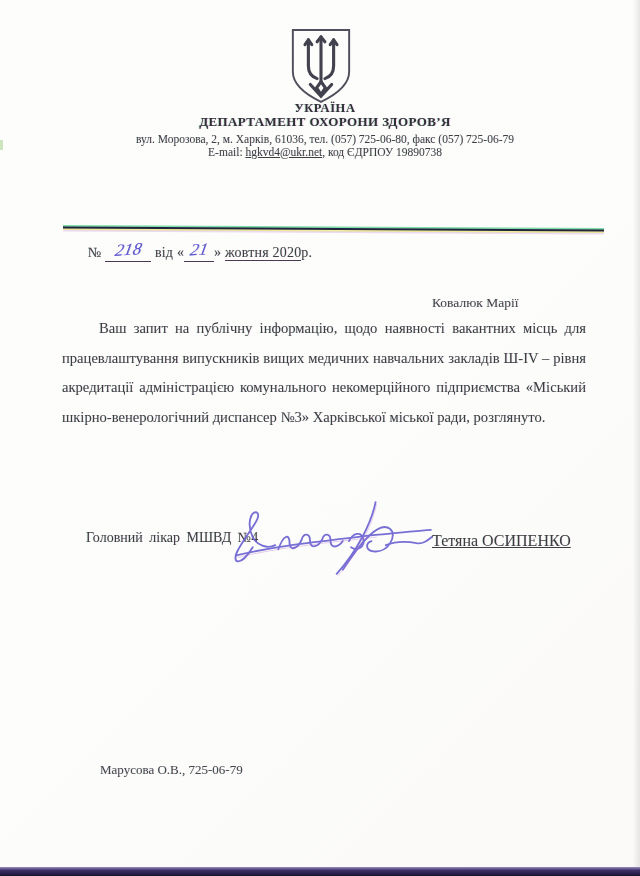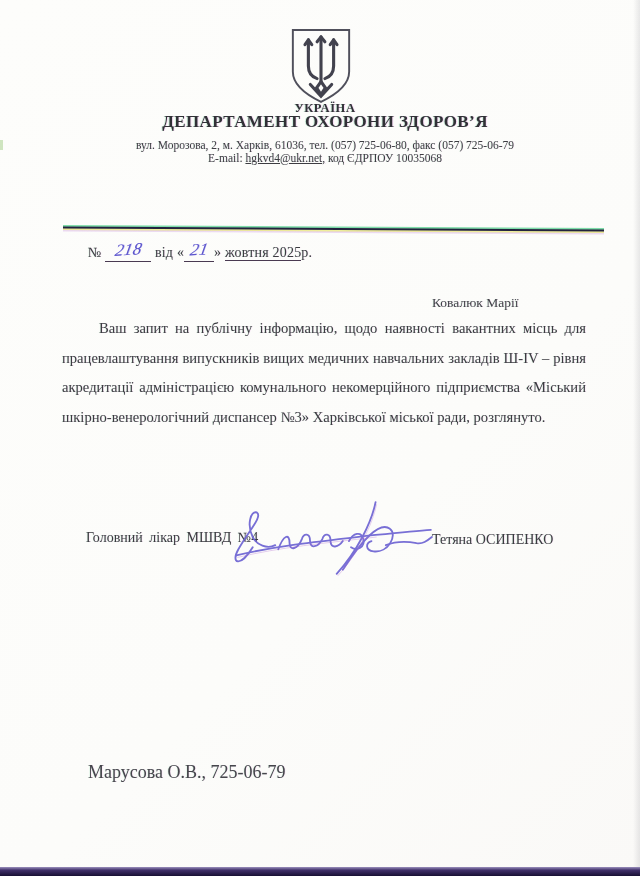--- a/index.html
+++ b/index.html
@@ -19,23 +19,23 @@
   .fr{ text-shadow:1px 0 0 rgba(225,60,225,.16), -1px 0 0 rgba(40,195,110,.20); }
   .fr2{ text-shadow:.7px 0 0 rgba(225,60,225,.10), -.7px 0 0 rgba(40,195,110,.12); }
 
   .emblem{ position:absolute; left:288px; top:27px; width:66px; height:78px; }
 
   .head{
     position:absolute; left:30px; top:101px; width:590px;
     text-align:center; color:#313137;
   }
   .h-country{ font-weight:bold; font-size:12.5px; line-height:14px; letter-spacing:.6px;}
-  .h-dep{ font-weight:bold; font-size:17px; line-height:13.5px; letter-spacing:.4px;}
+  .h-dep{ font-weight:bold; font-size:13px; line-height:13.5px; letter-spacing:.4px;}
   .h-org{ font-weight:bold; font-size:13px; line-height:14.5px; letter-spacing:.2px; margin-top:7px;}
-  .h-addr{ font-size:11.5px; line-height:13px; margin-top:10px; color:#3d3d42;}
+  .h-addr{ font-size:11.5px; line-height:13px; margin-top:4px; color:#3d3d42;}
   .h-mail{ font-size:11.5px; line-height:13px; color:#3d3d42;}
   .h-mail .lnk{ text-decoration:underline;margin-top:12px; }
 
   .rule{
     position:absolute; left:63px; top:228px; width:541px; height:2px;
     background:#23233f;
     box-shadow:0 -1.5px 0 rgba(0,190,90,.5), 0 1.5px 0 rgba(225,225,40,.45), 0 3px 0 rgba(160,60,200,.18);
     transform:rotate(.3deg);
   }
 
@@ -55,24 +55,24 @@
 
   .addressee{ position:absolute; left:432px; top:247px; font-size:13.5px; color:#434349;margin-top:48px; }
 
   .body-block{
     position:absolute; left:62px; top:314px; width:524px;
     font-size:14.6px; line-height:29.5px; text-align:justify; color:#3c3c41;
   }
   .body-block p{ margin:0; text-indent:37px; }
 
   .sig-title{ position:absolute; left:86px; top:530px; font-size:14px; color:#3c3c41; word-spacing:3px;text-align:right;}
-  .sig-name{ position:absolute; left:432px; top:532px; font-size:14px; color:#3c3c41; }
+  .sig-name{ position:absolute; left:432px; top:532px; font-size:16px; color:#3c3c41;text-decoration:underline; }
   .sig-scrawl{ position:absolute; left:222px; top:496px; width:215px; height:82px; }
 
-  .footer-contact{ position:absolute; left:88px; top:762px; font-size:18px; color:#46464c; }
+  .footer-contact{ position:absolute; left:100px; top:762px; font-size:13px; color:#46464c; }
 
   
   .bottom-bar{
     position:absolute; left:0; right:0; bottom:0; height:9px;
     background:linear-gradient(to bottom,#9b90bd 0%,#40306a 35%,#170f33 100%);
   }
   .right-shade{
     position:absolute; top:0; bottom:9px; right:0; width:7px;
     background:linear-gradient(to right, rgba(120,120,130,0), rgba(120,120,130,.16));
   }
@@ -97,26 +97,26 @@
       <path d="M47,13 L43.5,18 M47,13 L50.5,18"></path>
       <path d="M23,59 L34,71 L45,59"></path>
       <path d="M34,56 L29.5,62.5 L34,69.5 L38.5,62.5 Z"></path>
     </g>
   </svg>
 
   <div class="head">
     <div class="h-country fr">УКРАЇНА</div>
     <div class="h-dep fr">ДЕПАРТАМЕНТ ОХОРОНИ ЗДОРОВ’Я</div>
     <div class="h-addr fr2">вул. Морозова, 2, м. Харків, 61036, тел. (057) 725-06-80, факс (057) 725-06-79</div>
-    <div class="h-mail fr2"><span>E-mail: </span><span class="lnk">hgkvd4@ukr.net,</span><span> код ЄДРПОУ 10035068</span></div>
+    <div class="h-mail fr2"><span>E-mail: </span><span class="lnk">hgkvd4@ukr.net,</span><span> код ЄДРПОУ 19890738</span></div>
   </div>
 
   <div class="rule"></div>
 
-  <div class="refline fr2"><span>№ </span><span class="blank"><span class="hw">218</span></span><span> від «</span><span class="blank small"><span class="hw">21</span></span><span>» </span><span class="u">жовтня 2025</span><span>р.</span></div>
+  <div class="refline fr2"><span>№ </span><span class="blank"><span class="hw">218</span></span><span> від «</span><span class="blank small"><span class="hw">21</span></span><span>» </span><span class="u">жовтня 2020</span><span>р.</span></div>
 
   <div class="addressee fr2">Ковалюк Марії</div>
 
   <div class="body-block fr2">
     <p>Ваш запит на публічну інформацію, щодо наявності вакантних місць для працевлаштування випускників вищих медичних навчальних закладів Ш-IV – рівня акредитації адміністрацією комунального некомерційного підприємства «Міський шкірно-венерологічний диспансер №3» Харківської міської ради, розглянуто.</p>
   </div>
 
   <div class="sig-title fr2">Головний лікар МШВД №4</div>
 
   <svg class="sig-scrawl" viewBox="0 0 210 80" xmlns="http://www.w3.org/2000/svg">

